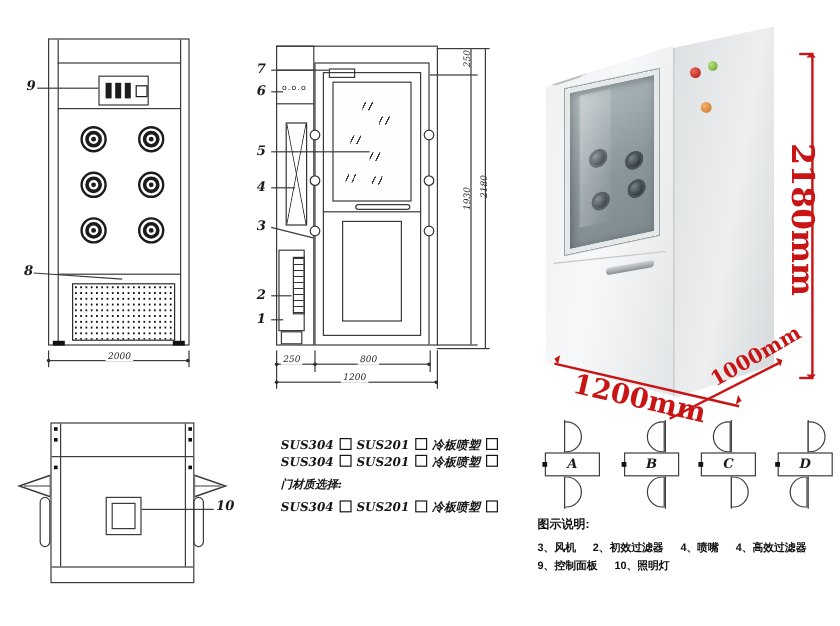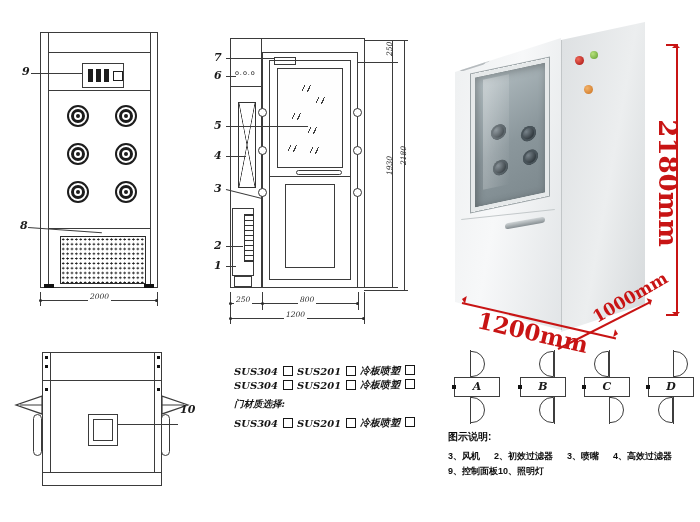--- a/index.html
+++ b/index.html
@@ -46,21 +46,21 @@
   .dicon .letter{position:absolute;left:2px;top:27px;width:46px;height:20px;text-align:center;font:italic bold 11px "DejaVu Serif",serif;line-height:20px;color:#1a1a1a;}
   .dicon .dvl{position:absolute;width:1.3px;background:#3d3d3d;top:0;height:74px;}
   .arc{position:absolute;width:15px;height:26px;border:1.3px solid #3d3d3d;background:#fff;box-sizing:border-box;}
   .arc.r{border-radius:0 16px 16px 0;}
   .arc.l{border-radius:16px 0 0 16px;}
   .hdot{position:absolute;width:4px;height:4px;background:#111;}
   
   .legend{position:absolute;left:448px;top:430px;width:252px;}
   .legend-title{font:bold 10px "Liberation Sans",sans-serif;color:#0d0d0d;margin-bottom:5px;}
   .lrow{display:flex;white-space:nowrap;font:bold 9px "Liberation Sans",sans-serif;color:#0d0d0d;line-height:15px;}
-  .lrow.g1{gap:14px;} .lrow.g2{gap:8px;} .lrow.g3{align-items:flex-end;}
+  .lrow.g1{gap:14px;} .lrow.g2{gap:8px;} .lrow.g3{gap:14px;align-items:flex-end;}
   .watermark{position:absolute;left:88px;top:198px;font:30px "DejaVu Serif",serif;color:rgba(135,140,146,0.55);letter-spacing:3px;white-space:nowrap;pointer-events:none;}
   .panelbar{position:absolute;width:5px;height:13px;background:#1d1d1d;}
 </style>
 </head>
 <body>
 
 <div class="canvas">
 
   <div>
     <div class="rect" style="left:40px;top:32px;width:118px;height:256px"></div>
@@ -242,21 +242,21 @@
     </svg>
     <svg class="abs" style="left:162px;top:392px" width="28" height="26">
       <polygon points="0,4 26,13 0,22" fill="#fff" stroke="#3b3b3b" stroke-width="1.2"></polygon>
       <line x1="0" y1="13" x2="22" y2="13" stroke="#3b3b3b" stroke-width="1"></line>
     </svg>
     <div class="handle" style="left:33px;top:414px"></div>
     <div class="handle" style="left:161px;top:414px"></div>
 
     <div class="rect" style="left:88px;top:414px;width:30px;height:32px"></div>
     <div class="rect thin" style="left:93px;top:419px;width:20px;height:22px"></div>
-    <div class="lbl" style="left:180px;top:404px">10</div>
+    <div class="lbl" style="left:180px;top:416px">10</div>
     <div class="hl" style="left:118px;top:424px;width:60px"></div>
   </div>
 
   <div class="mat">
     <div class="mat-row">
       <span><span>SUS304</span><span class="cb"></span></span>
       <span><span>SUS201</span><span class="cb"></span></span>
       <span><span>冷板喷塑</span><span class="cb"></span></span>
     </div>
     <div class="mat-row">
@@ -303,21 +303,21 @@
     <div class="frame"></div>
     <div class="hdot" style="left:0;top:35px"></div>
     <div class="letter">D</div>
   </div>
 
   <div class="legend">
     <div class="legend-title">图示说明:</div>
     <div class="lrow g1">
       <span>3、风机</span>
       <span>2、初效过滤器</span>
-      <span>3、喷嘴</span>
+      <span>4、喷嘴</span>
       <span>4、高效过滤器</span>
     </div>
     <div class="lrow g3">
       <span>9、控制面板</span>
       <span>10、照明灯</span>
     </div>
   </div>
 
 
 </div>

